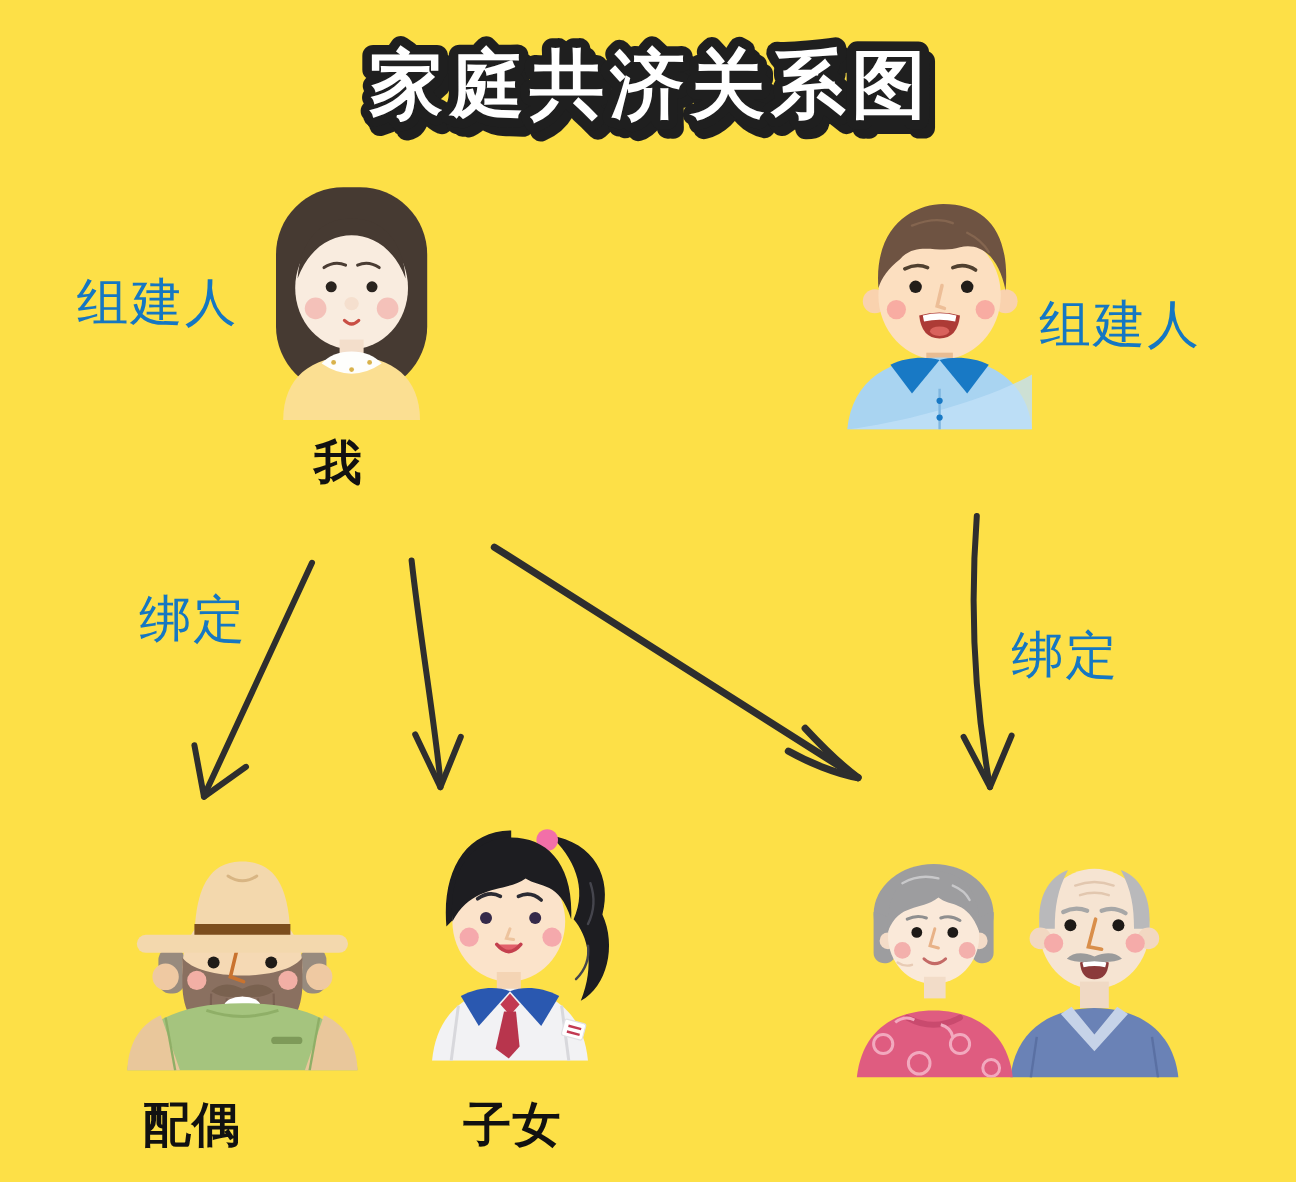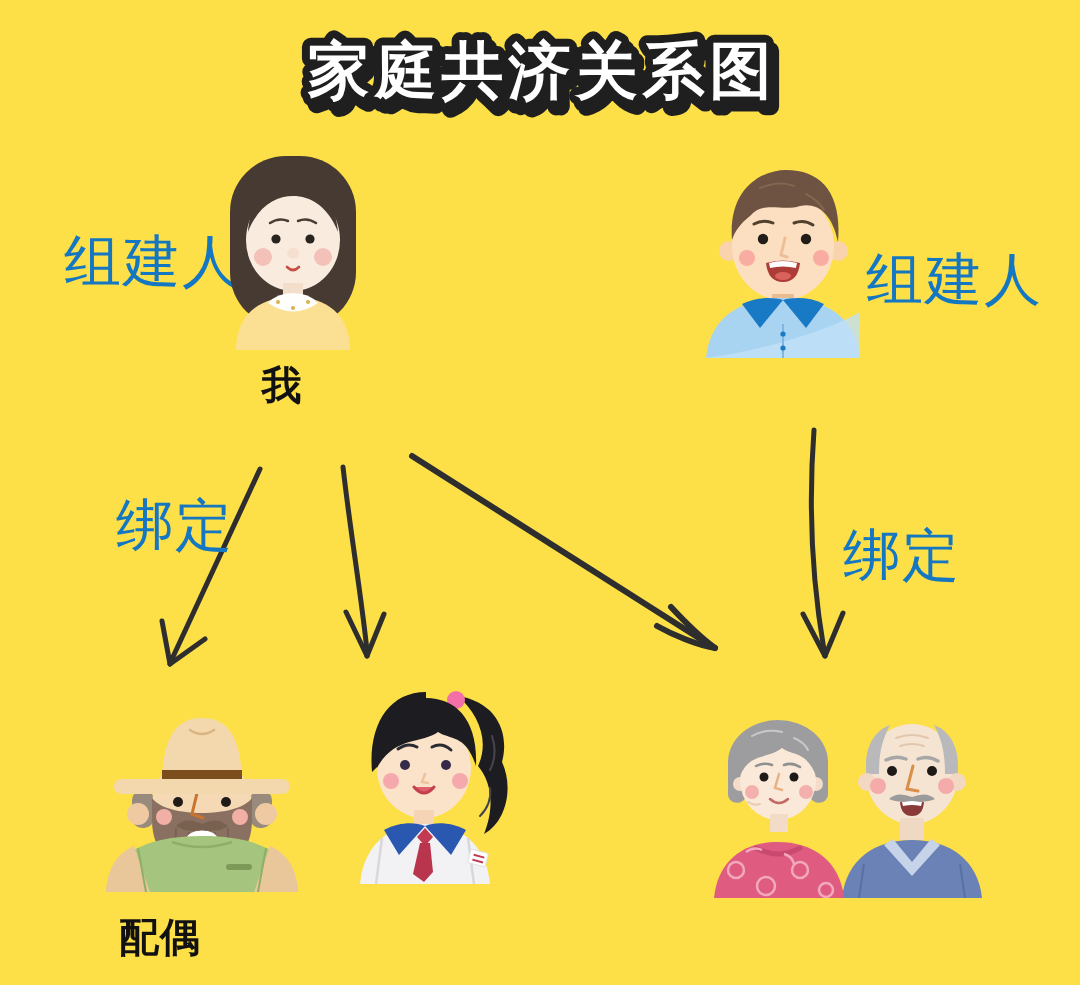--- a/index.html
+++ b/index.html
@@ -2,21 +2,21 @@
 <html><head>
 <meta charset="utf-8">
 <style>
   html,body{margin:0;padding:0;background:#ffffff;}
   .canvas{
     position:relative;width:1080px;height:985px;background:#fde047;overflow:hidden;
     font-family:"Liberation Sans","DejaVu Sans",sans-serif;
   }
   .abs{position:absolute;}
   .blue-label{
-    color:#1577C2;font-size:57px;font-weight:500;letter-spacing:2px;white-space:nowrap;
+    color:#1577C2;font-size:43px;font-weight:500;letter-spacing:2px;white-space:nowrap;
   }
   .node-label{
     color:#111111;font-size:40px;font-weight:bold;letter-spacing:1px;white-space:nowrap;
     text-align:center;
   }
   .center-label{transform:translateX(-50%);}
   svg{display:block;}
   .title-svg text{font-family:"Liberation Sans","DejaVu Sans",sans-serif;}
 </style>
 </head>
@@ -174,20 +174,21 @@
     <path d="M85,146 L59,175 L44,150 C60,142 74,142 85,146 Z" fill="#2A58B0"></path>
     <path d="M85,146 L111,175 L126,150 C110,142 96,142 85,146 Z" fill="#2A58B0"></path>
     <path d="M85,148 L77,157 L85,166 L93,157 Z" fill="#C23A52"></path>
     <path d="M80,163 L73,194 L84,202 L93,192 L90,163 Z" fill="#B8354D"></path>
     <g transform="rotate(15 138 178)">
       <rect x="129" y="171" width="18" height="14" rx="2" fill="#FFFFFF" stroke="#E0E0E4"></rect>
       <line x1="133" y1="176" x2="144" y2="176" stroke="#C23A52" stroke-width="2"></line>
       <line x1="133" y1="181" x2="144" y2="181" stroke="#C23A52" stroke-width="2"></line>
     </g>
   </svg>
+  <div class="abs node-label center-label" style="left:427px;top:910px;">子女</div>
 
   <svg class="abs" style="left:692px;top:702px;" width="306" height="196" viewBox="0 0 306 196">
 
     <g>
       <ellipse cx="220" cy="72" rx="46" ry="50" fill="#F6E4D2"></ellipse>
       <path d="M174,64 C174,42 184,28 198,23 C189,40 187,54 187,72 L174,72 Z" fill="#B9B9BB"></path>
       <path d="M266,64 C266,42 256,28 242,23 C251,40 253,54 253,72 L266,72 Z" fill="#B9B9BB"></path>
       <circle cx="175" cy="80" r="9" fill="#F2D8C2"></circle>
       <circle cx="265" cy="80" r="9" fill="#F2D8C2"></circle>
       <path d="M204,36 q16,-6 32,0" stroke="#E2C7AF" stroke-width="2" fill="none" stroke-linecap="round"></path>

